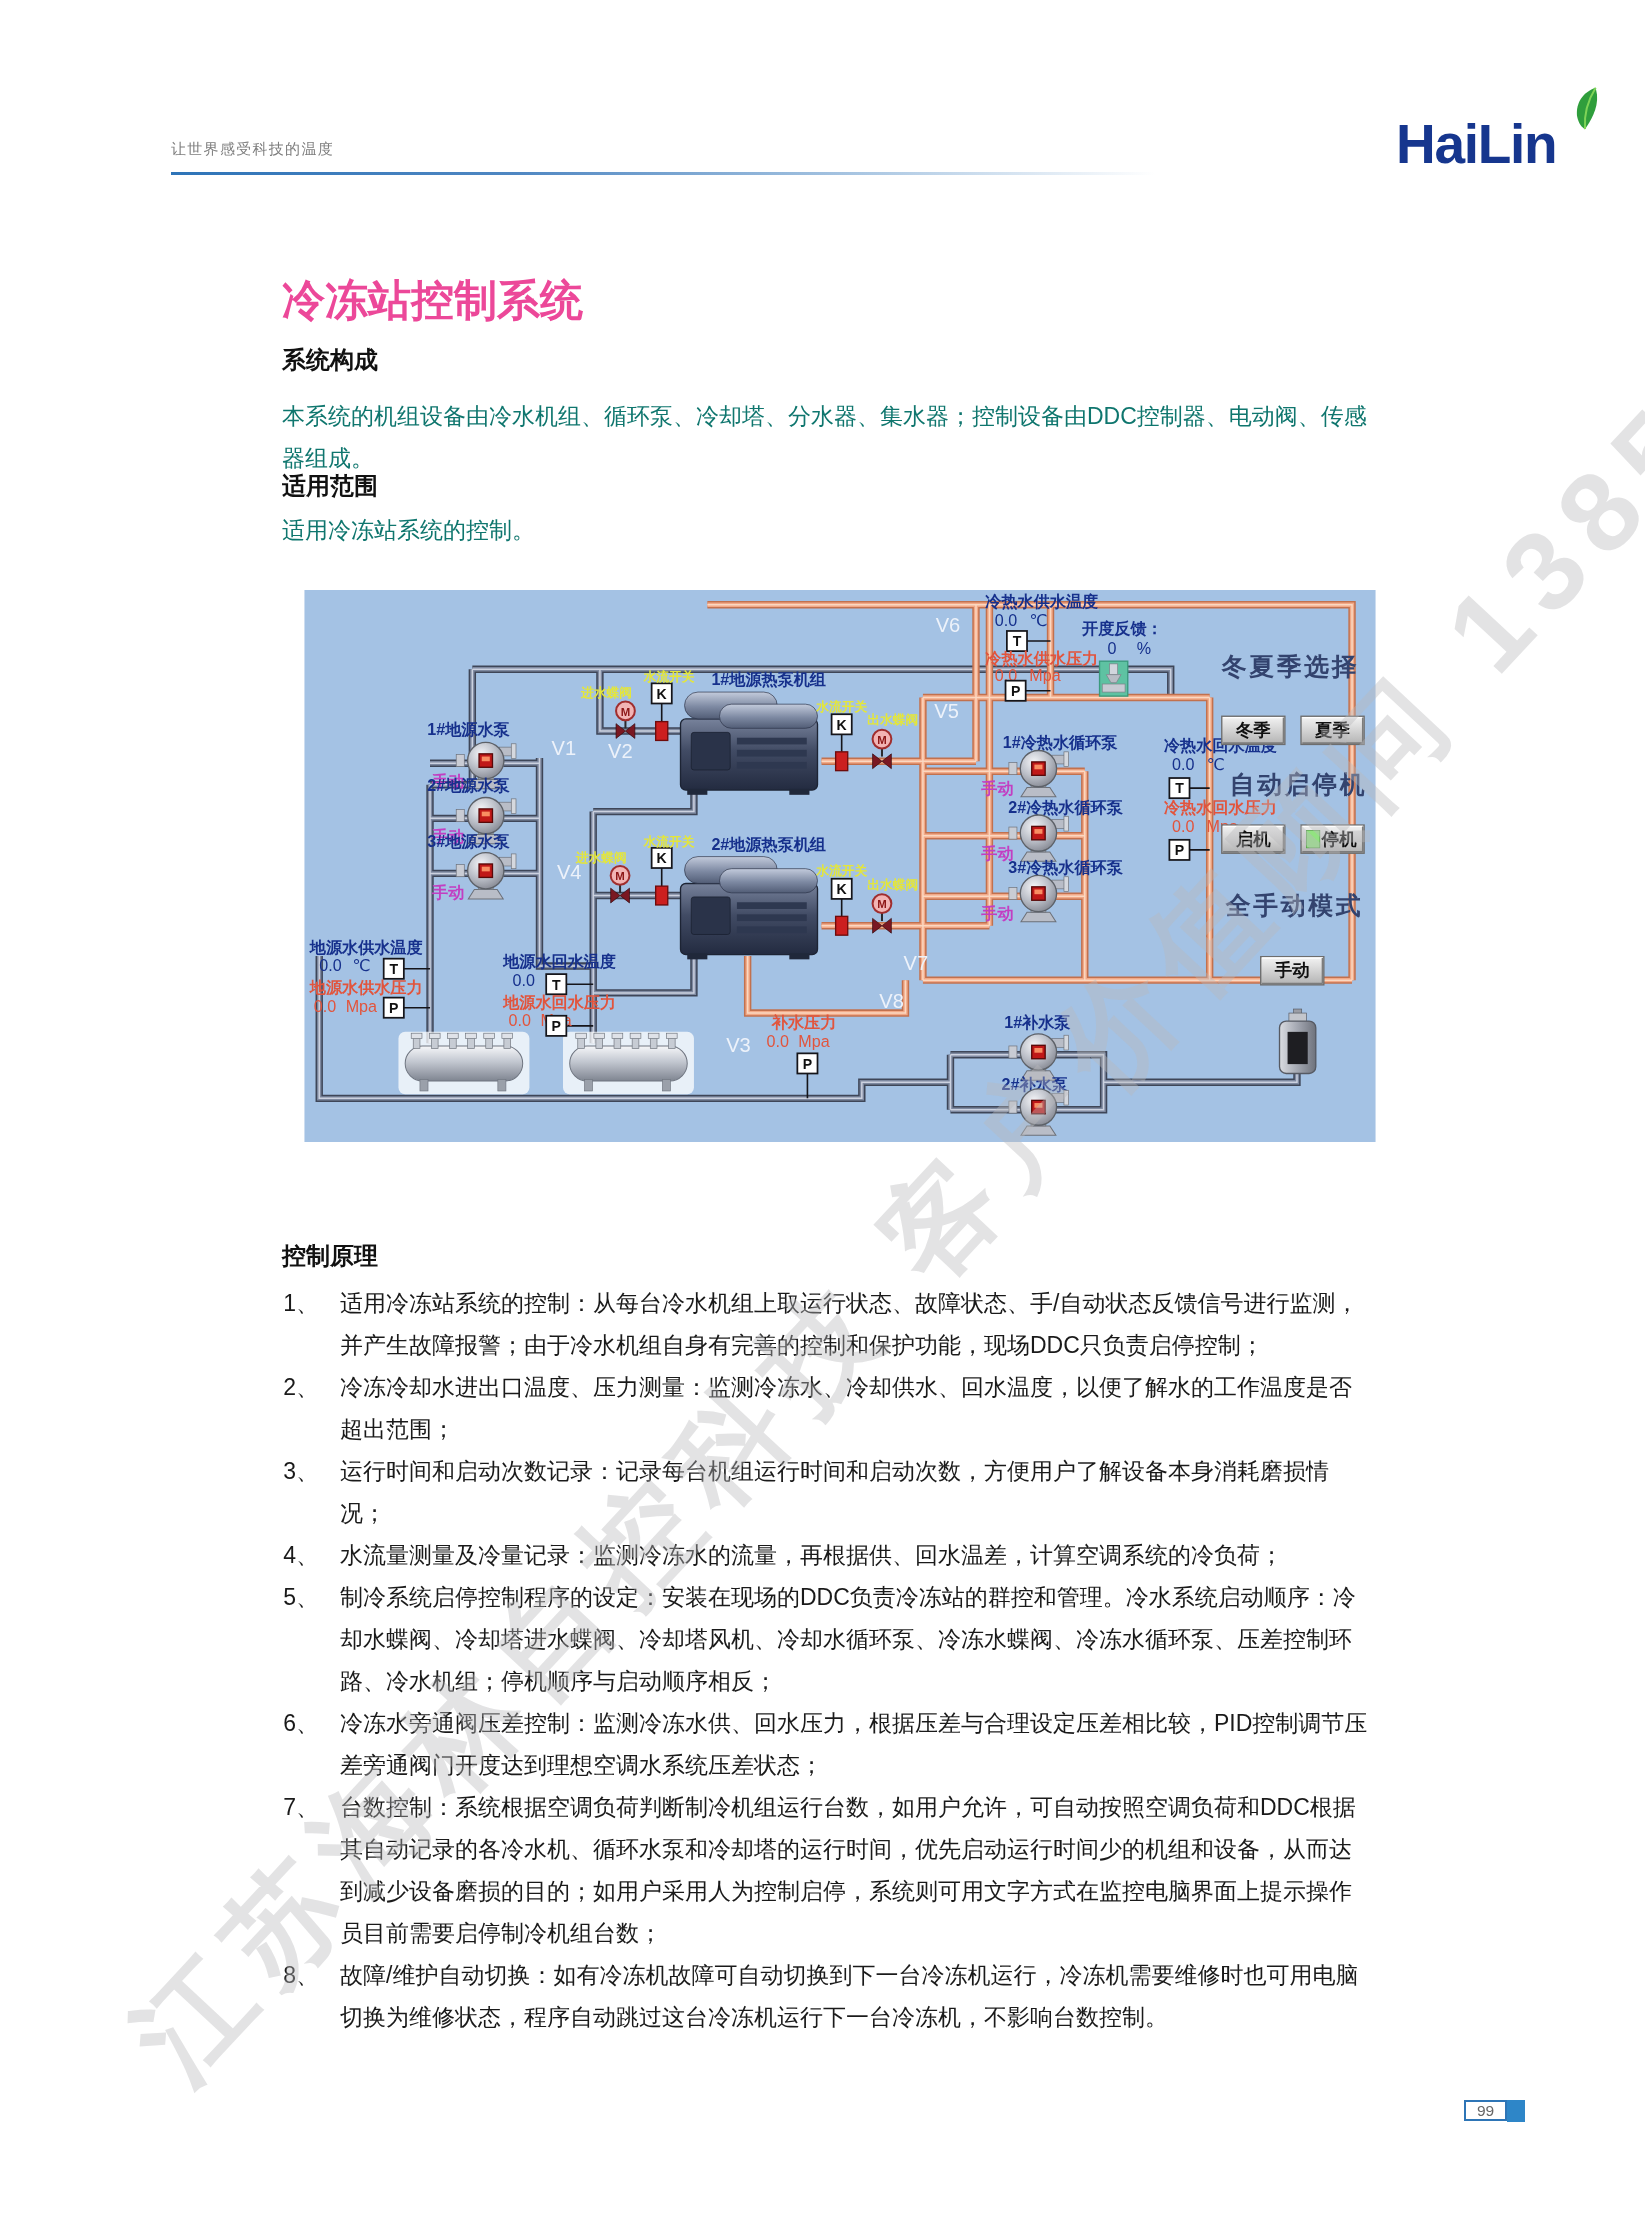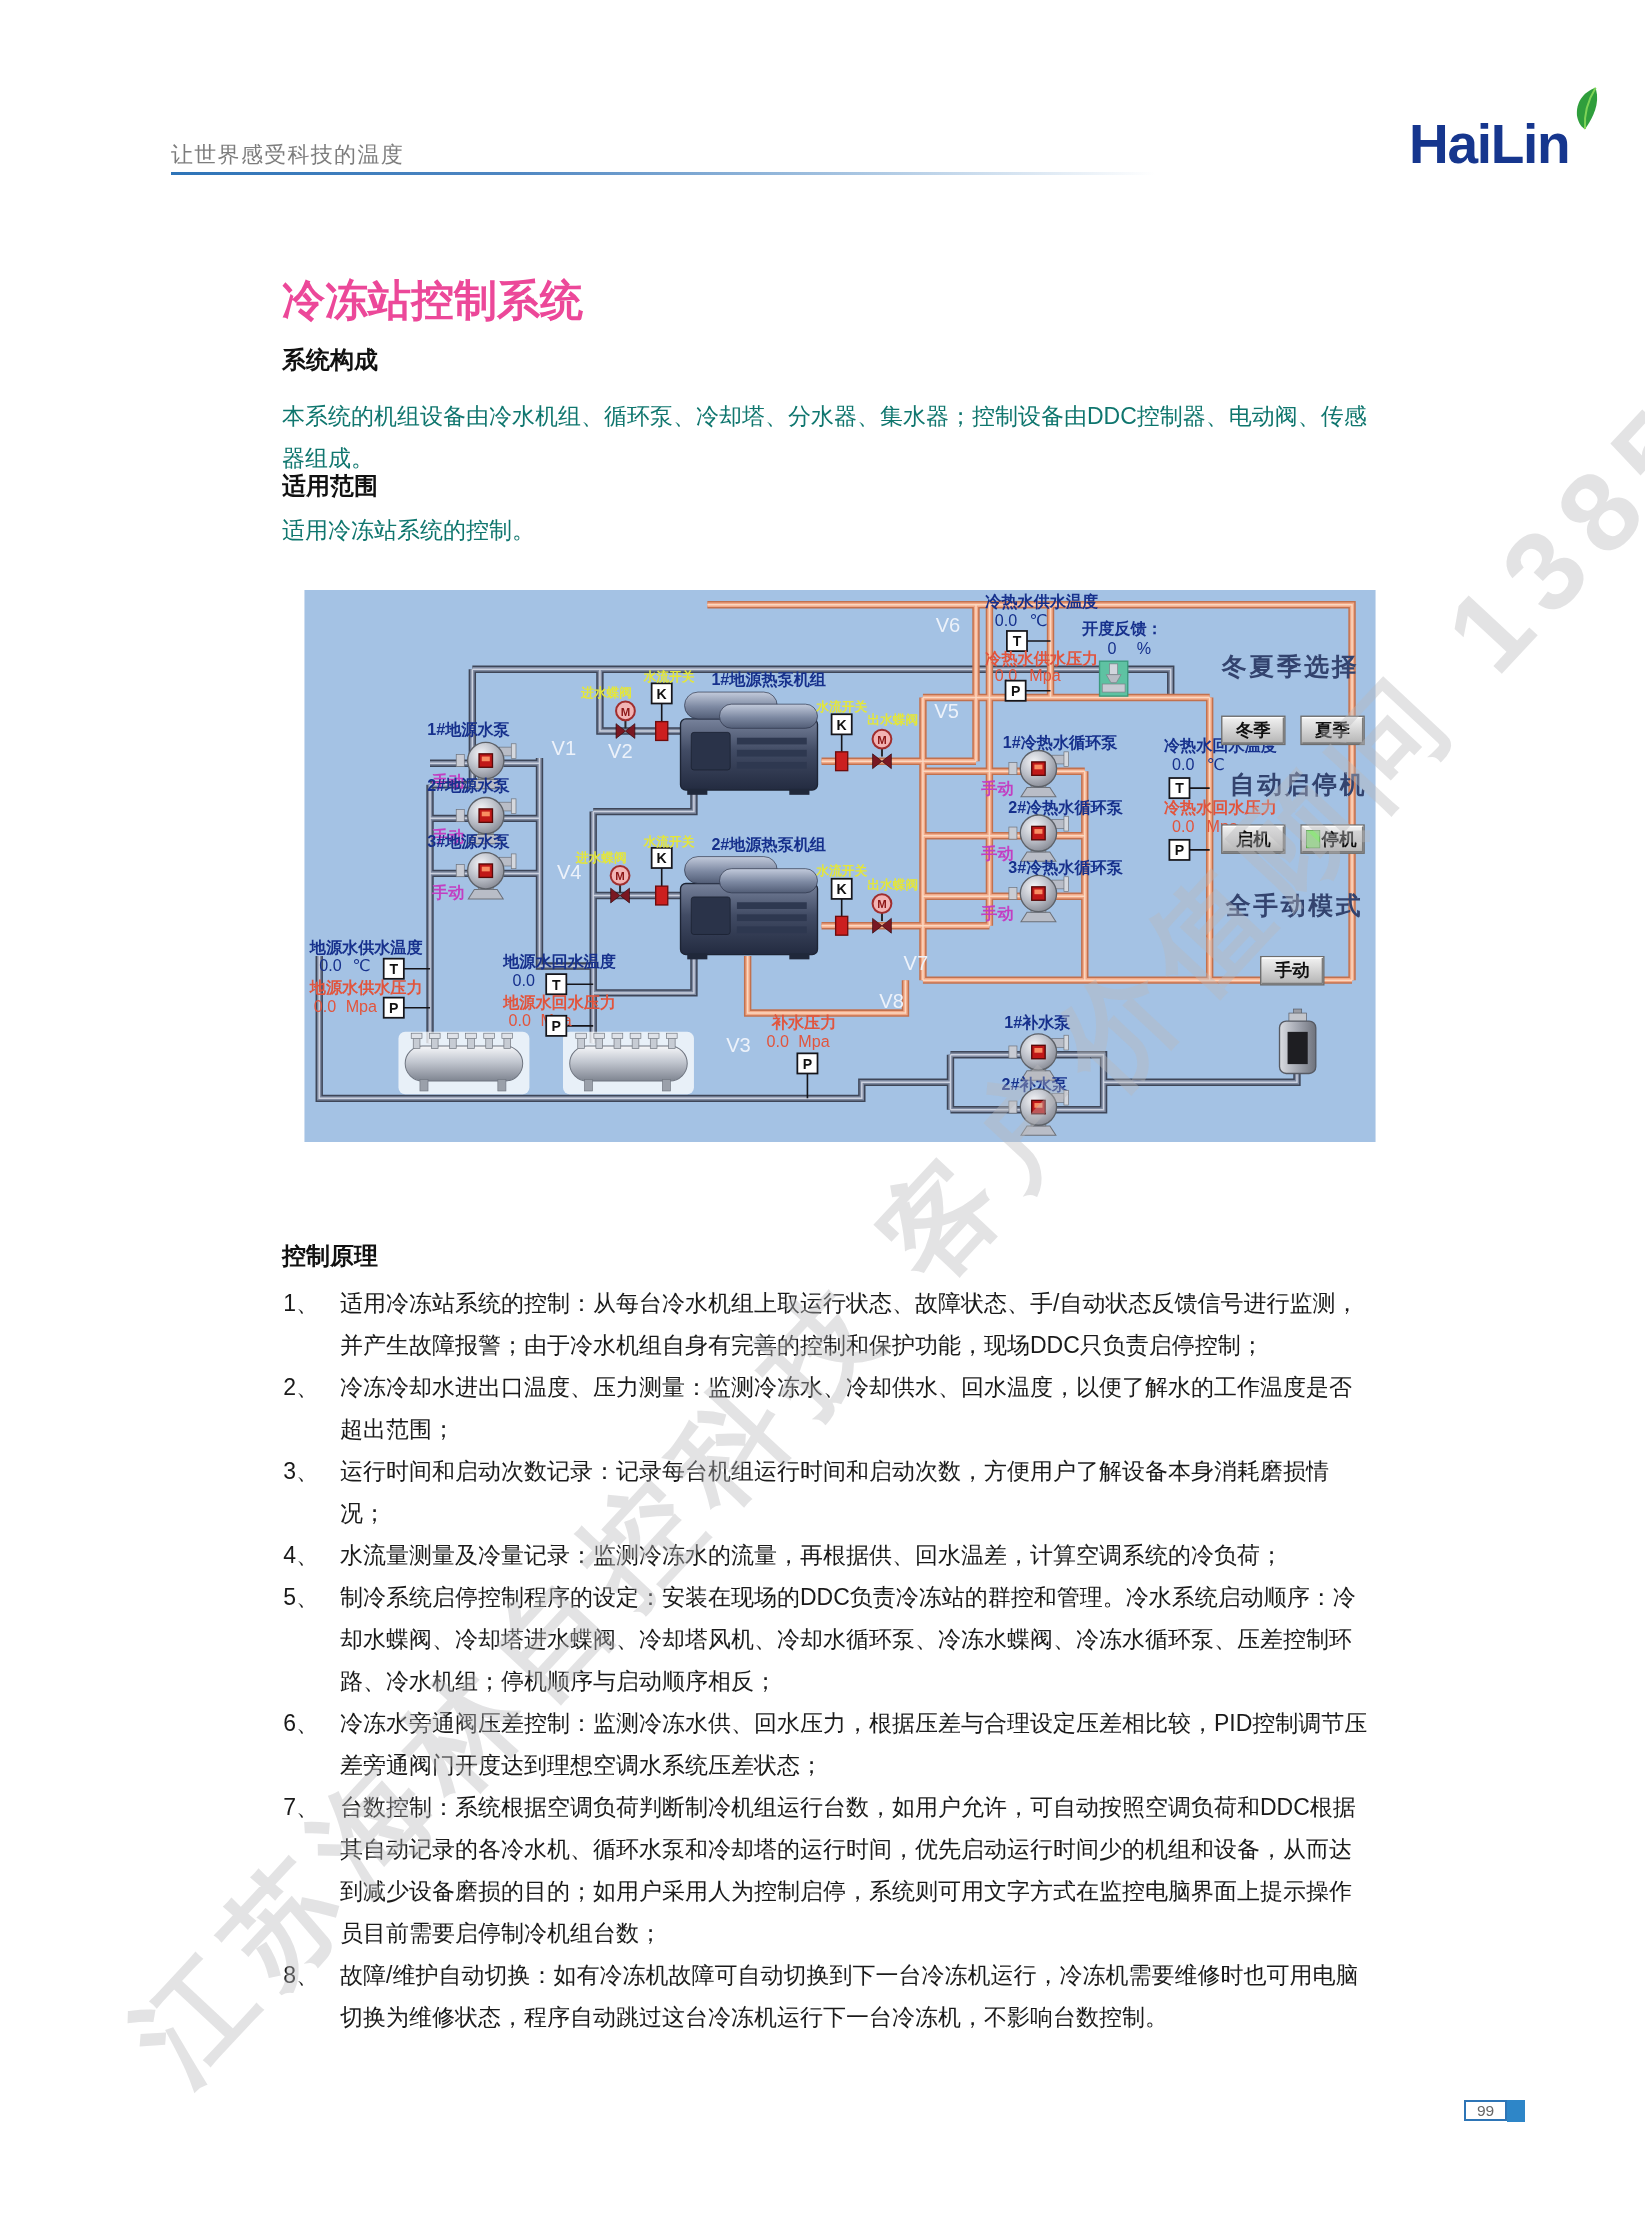--- a/index.html
+++ b/index.html
@@ -3,26 +3,26 @@
 <meta charset="utf-8">
 <style>
   html,body{margin:0;padding:0;}
   body{
     width:1645px;height:2216px;position:relative;background:#ffffff;
     font-family:"Liberation Sans","DejaVu Sans",sans-serif;color:#1c1c1c;
     overflow:hidden;
   }
   .abs{position:absolute;}
   
-  .slogan{left:171px;top:140px;font-size:22px;color:#7d7d7d;letter-spacing:1.3px;}
+  .slogan{left:171px;top:140px;font-size:15px;color:#7d7d7d;letter-spacing:1.3px;}
   .head-rule{left:171px;top:172px;width:984px;height:2.7px;
     background:linear-gradient(to right,#2e74b8 0%,#4f87c2 35%,#a9c6e2 70%,#ffffff 100%);}
   .logo{left:1396px;top:93px;width:222px;height:87px;}
   .logo-text{position:absolute;left:0;top:19px;font-size:55px;font-weight:900;
-    color:#16368e;letter-spacing:-1.3px;font-family:"Liberation Sans",sans-serif;margin-left:13px;}
+    color:#16368e;letter-spacing:-1.3px;font-family:"Liberation Sans",sans-serif;}
   .logo-leaf{position:absolute;left:153px;top:-8px;}
   
   .doc-title{left:282px;top:272px;font-size:43px;font-weight:bold;color:#ec4899;}
   .sec-head{font-size:24px;font-weight:bold;color:#111;}
   .sec-body{font-size:23px;color:#0f766e;line-height:42px;width:1085px;}
   #sec1-head{left:282px;top:344px;}
   #sec1-body{left:282px;top:395px;}
   #sec2-head{left:282px;top:470px;}
   #sec2-body{left:282px;top:509px;}
   #sec3-head{left:282px;top:1240px;}

